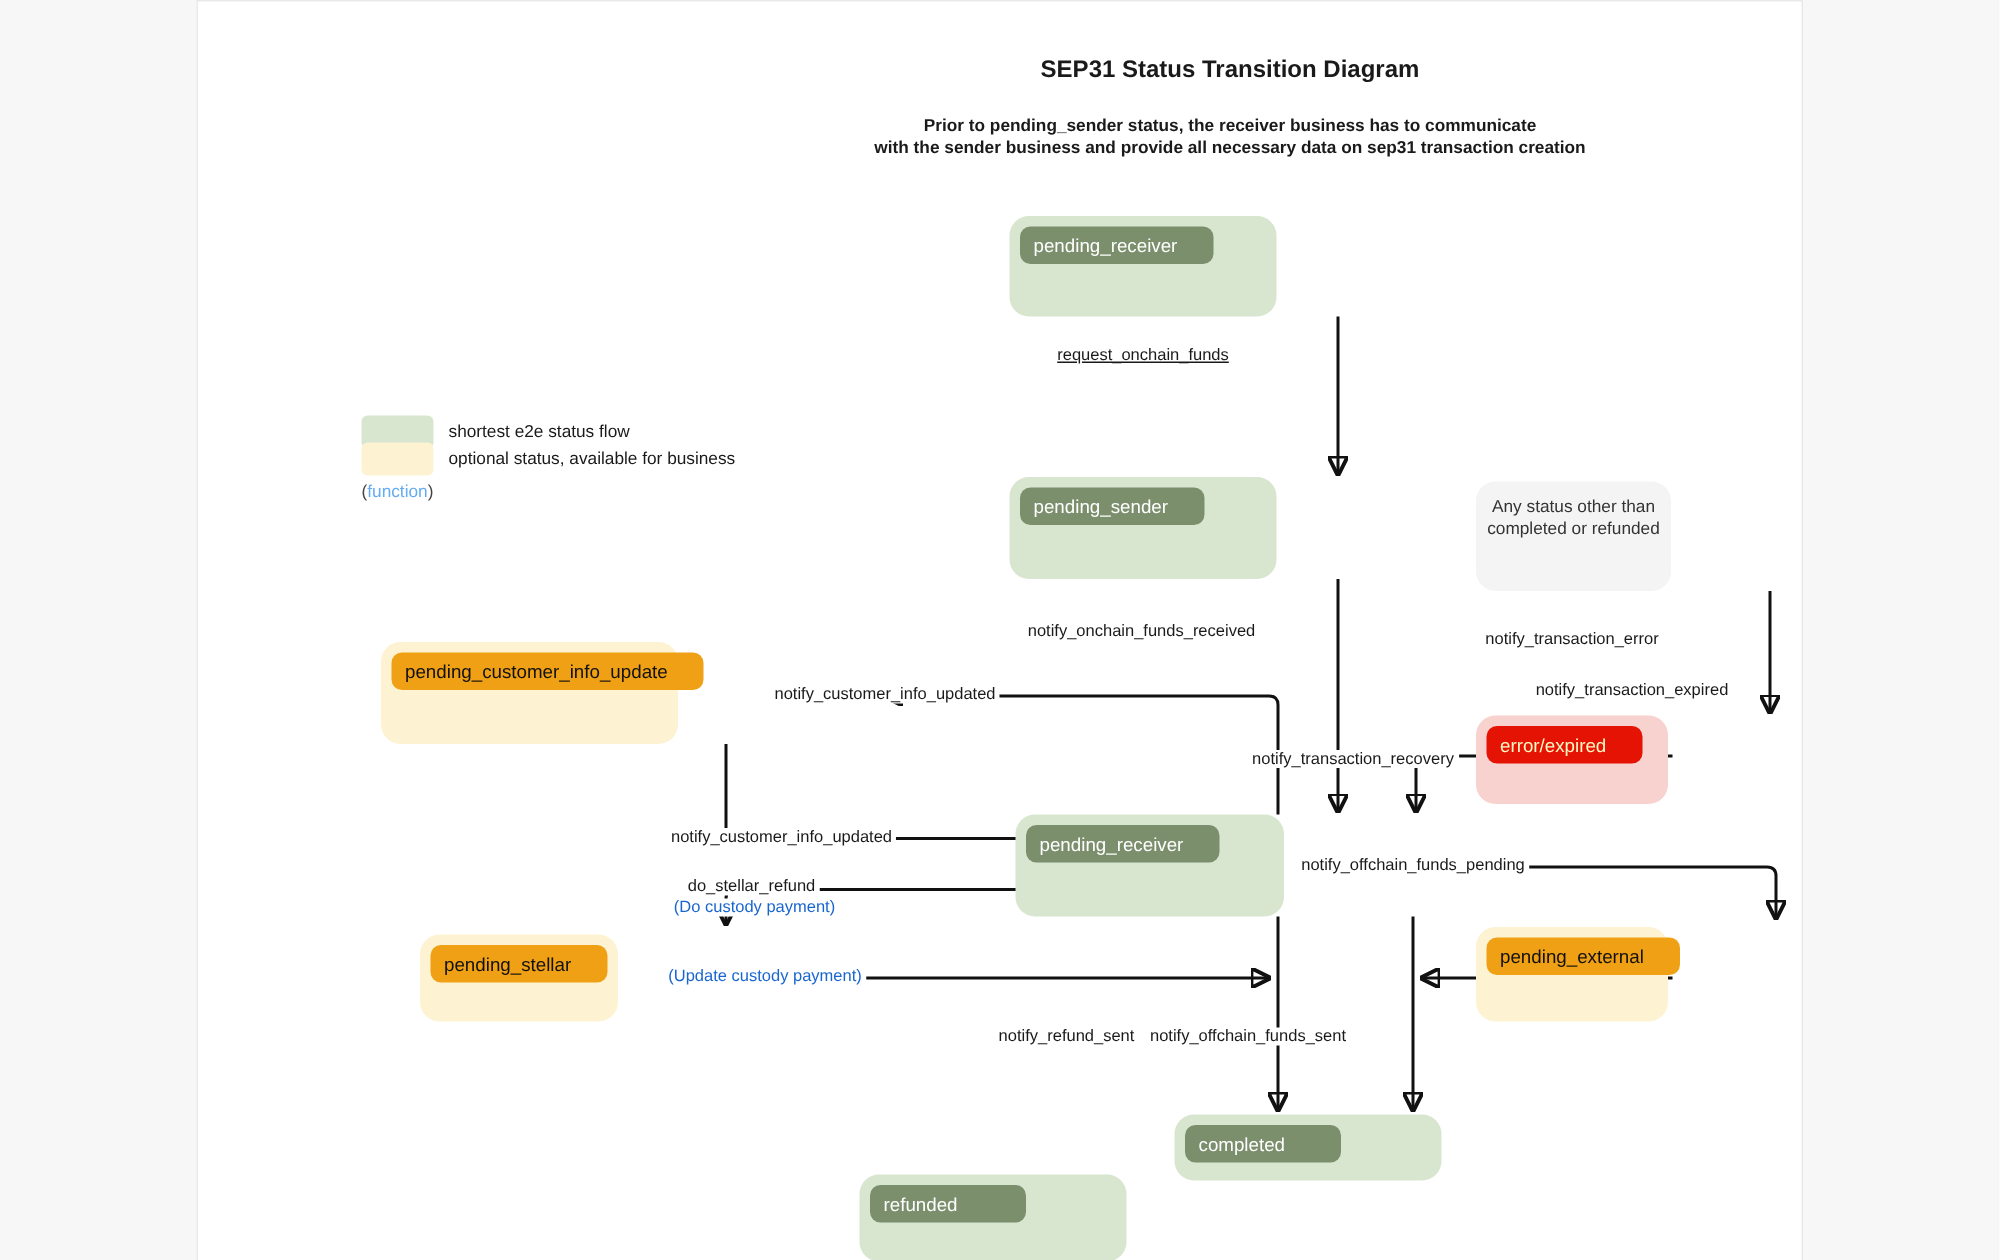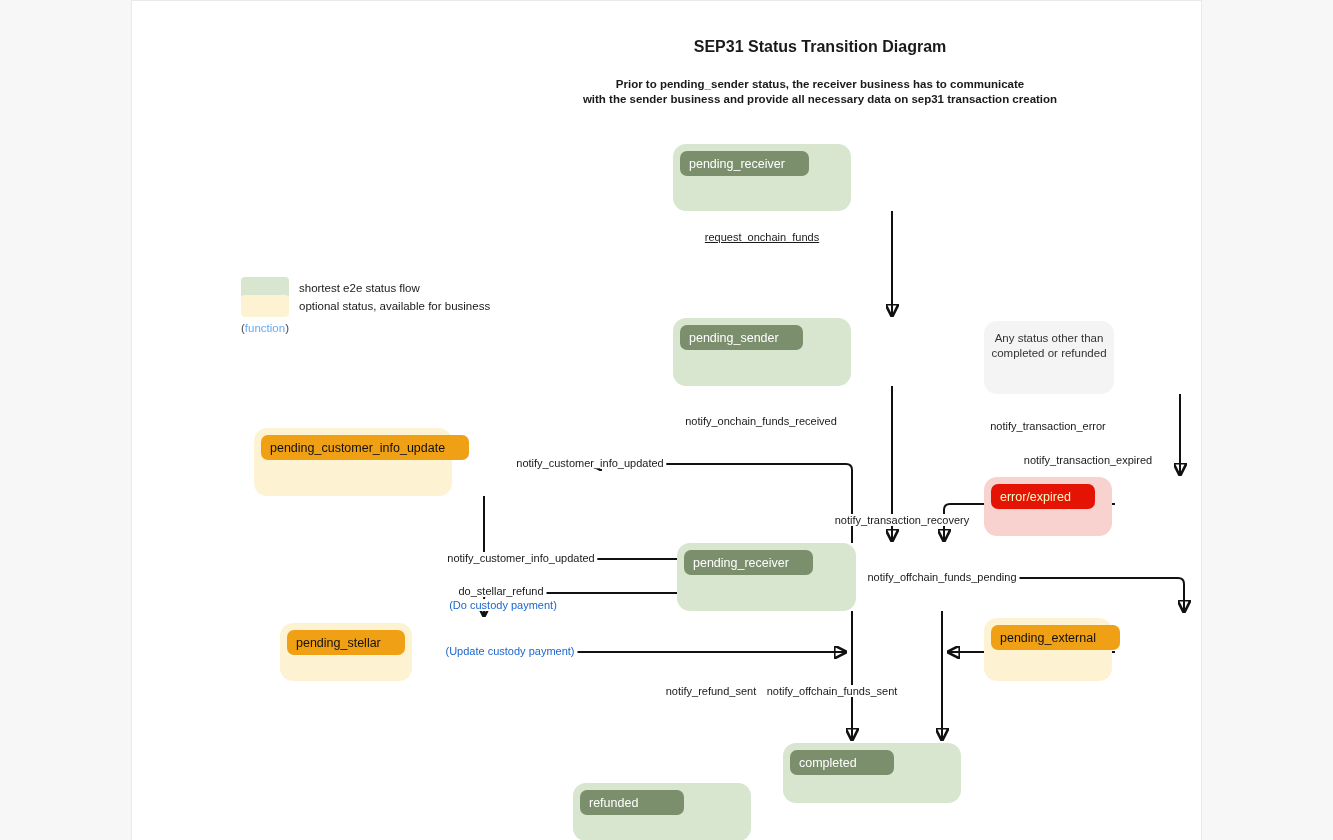--- a/index.html
+++ b/index.html
@@ -137,31 +137,31 @@
   </div>
 
   <div class="node cream" style="left:852px; top:617px; width:128px; height:63px;">
     <span class="chip orange">pending_external</span>
   </div>
 
   <div class="node green" style="left:441px; top:742px; width:178px; height:58px;margin-top:40px;">
     <span class="chip dkgreen" style="min-width:104px;">refunded</span>
   </div>
 
-  <div class="node green" style="left:651px; top:742px; width:178px; height:60px;">
+  <div class="node green" style="left:651px; top:742px; width:178px; height:44px;">
     <span class="chip dkgreen" style="min-width:104px;">completed</span>
   </div>
 
 </div>
 
 <span class="elabel" style="left:762px; top:237px;text-decoration:underline;">request_onchain_funds</span>
 <span class="elabel" style="left:761px; top:421px;">notify_onchain_funds_received</span>
 <span class="elabel" style="left:1048px; top:426px;">notify_transaction_error</span>
 <span class="elabel" style="left:1048px; top:460px;margin-left:40px;">notify_transaction_expired</span>
-<span class="elabel" style="left:902px; top:520px;">notify_transaction_recovery</span>
+<span class="elabel" style="left:902px; top:506px;">notify_transaction_recovery</span>
 <span class="elabel" style="left:590px; top:463px;">notify_customer_info_updated</span>
 <span class="elabel" style="left:521px; top:558px;">notify_customer_info_updated</span>
 <span class="elabel" style="left:501px; top:591px;">do_stellar_refund</span>
 <span class="elabel blue" style="left:503px; top:605px;">(Do custody payment)</span>
 <span class="elabel blue" style="left:510px; top:651px;">(Update custody payment)</span>
 <span class="elabel" style="left:942px; top:577px;">notify_offchain_funds_pending</span>
 <span class="elabel" style="left:711px; top:691px;">notify_refund_sent</span>
 <span class="elabel" style="left:832px; top:691px;">notify_offchain_funds_sent</span>
 
 </body></html>

